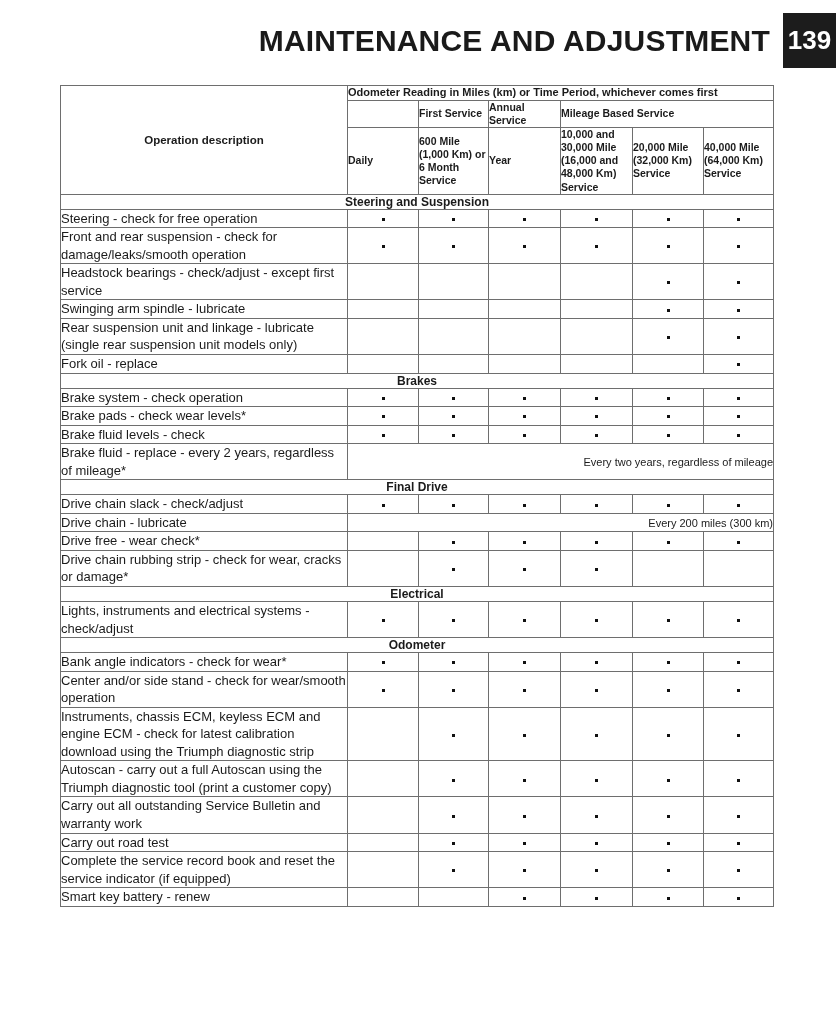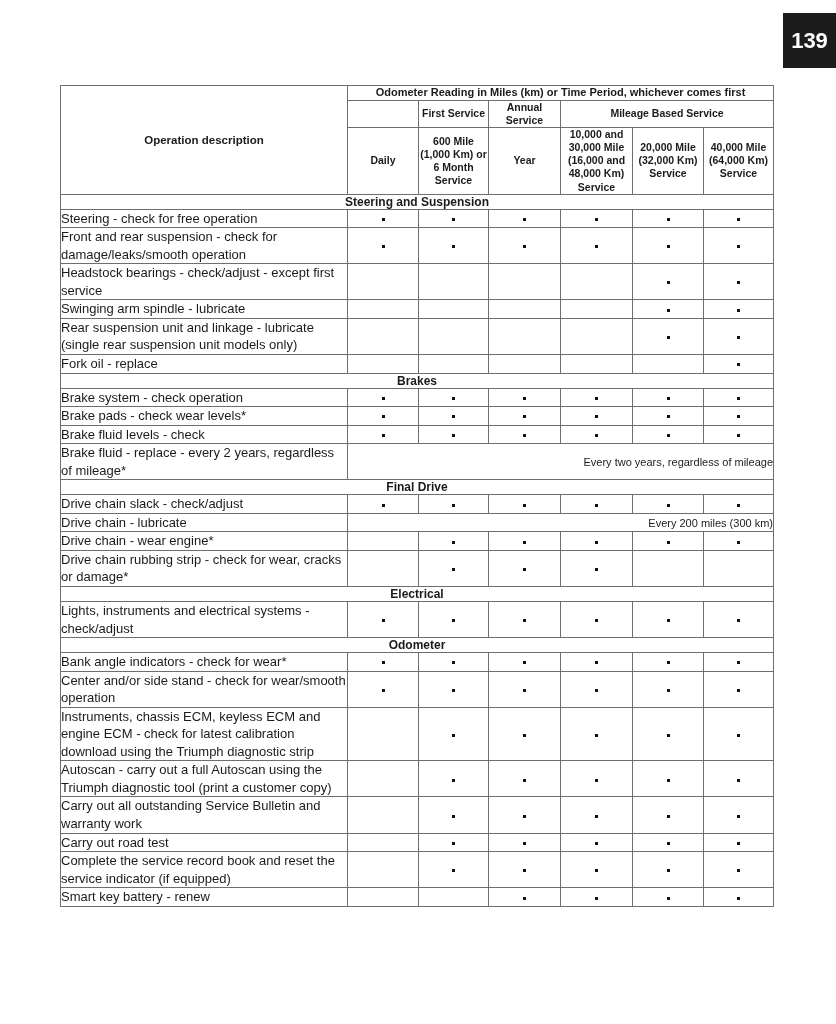--- a/index.html
+++ b/index.html
@@ -33,21 +33,21 @@
     margin-top: 26px;
     margin-right: 13px;
     color: #1a1a1a;
     white-space: nowrap;
   }
   .page-badge {
     width: 53px;
     height: 55px;
     background: #1c1c1c;
     color: #ffffff;
-    font-size: 22px;
+    font-size: 26px;
     font-weight: bold;
     display: flex;
     align-items: center;
     justify-content: center;
     margin-top: 13px;
   }
 
   
   .table-wrap {
     position: absolute;
@@ -61,21 +61,20 @@
     table-layout: fixed;
     font-size: 11px;
   }
   table.sched td, table.sched th {
     border: 1px solid #6e6e6e;
     padding: 0;
     vertical-align: middle;
     background: #ffffff;
   }
   .hcell {
-    text-align: center;
     font-weight: bold;
     font-size: 10.5px;
     line-height: 1.25;
     padding: 4px 3px;
     color: #1b1b1b;
   }
   .hcell-wide {
     font-size: 11px;
     padding: 5px 4px;
   }
@@ -118,20 +117,21 @@
     height: 3px;
     background: #111;
     vertical-align: middle;
   }
   .hide { visibility: hidden; }
 </style>
 </head>
 <body>
 
 <div class="page-header">
+  <div class="page-title">MAINTENANCE AND ADJUSTMENT</div>
   <div class="page-badge">139</div>
 </div>
 
 <div class="table-wrap">
   <table class="sched">
     <colgroup>
       <col style="width:287px">
       <col style="width:71px">
       <col style="width:70px">
       <col style="width:72px">
@@ -261,21 +261,21 @@
           <td class="mark-cell"><span class="dot"></span></td>
           <td class="mark-cell"><span class="dot"></span></td>
           <td class="mark-cell"><span class="dot"></span></td>
           <td class="mark-cell"><span class="dot"></span></td>
         </tr>
         <tr>
           <td class="op-cell">Drive chain - lubricate</td>
           <td colspan="6" class="note-cell">Every 200 miles (300 km)</td>
         </tr>
         <tr>
-          <td class="op-cell">Drive chain - wear engine*</td>
+          <td class="op-cell">Drive free - wear check*</td>
           <td class="mark-cell"><span class="dot hide"></span></td>
           <td class="mark-cell"><span class="dot"></span></td>
           <td class="mark-cell"><span class="dot"></span></td>
           <td class="mark-cell"><span class="dot"></span></td>
           <td class="mark-cell"><span class="dot"></span></td>
           <td class="mark-cell"><span class="dot"></span></td>
         </tr>
         <tr>
           <td class="op-cell">Drive chain rubbing strip - check for wear, cracks or damage*</td>
           <td class="mark-cell"><span class="dot hide"></span></td>

